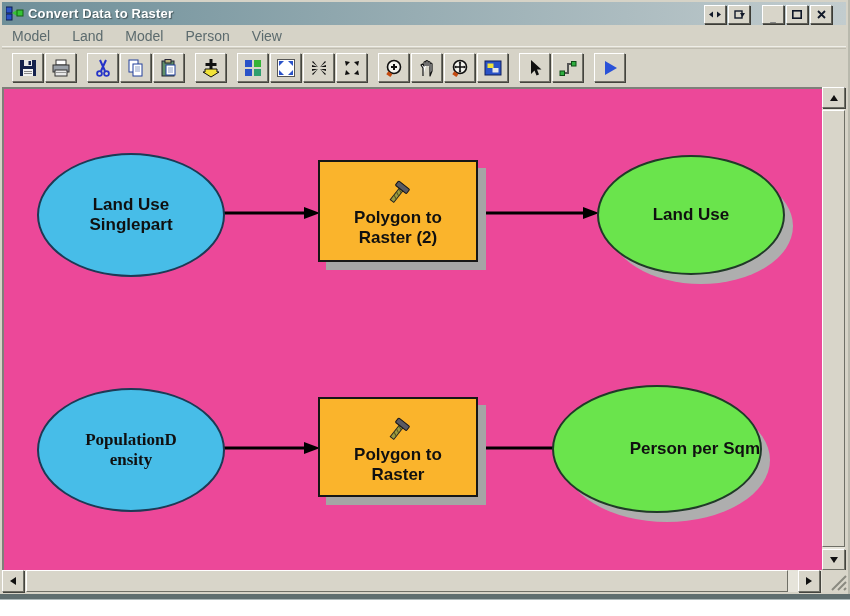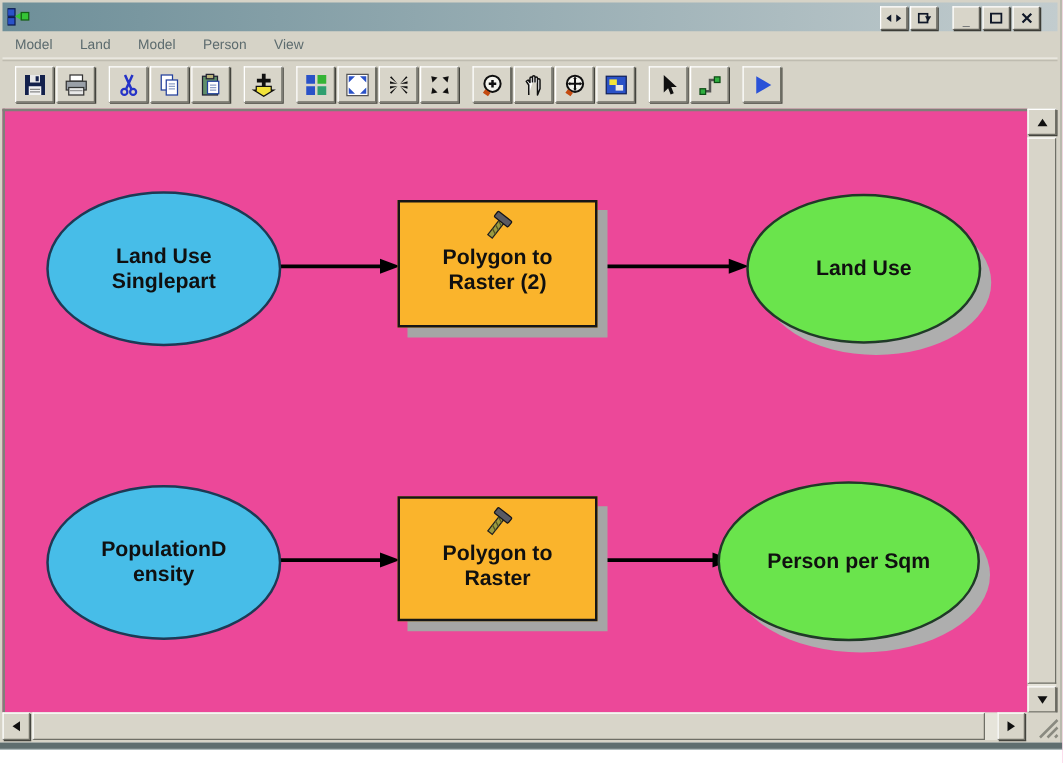--- a/index.html
+++ b/index.html
@@ -15,41 +15,41 @@
   .title-text{color:#ffffff;font-weight:bold;font-size:13px;letter-spacing:.2px;text-shadow:1px 1px 1px #44555a;}
   .tb-buttons{position:absolute;right:14px;top:3px;display:flex;gap:2px;}
   .tb-btn{width:20px;height:17px;background:#d8d5c9;border:1px solid;border-color:#ffffff #5f5f58 #5f5f58 #ffffff;
           box-shadow:1px 1px 0 #3c3c36;display:flex;align-items:center;justify-content:center;
           font-size:10px;font-weight:bold;color:#101828;line-height:1;}
   .tb-gap{width:8px;}
 
   
   .menubar{position:absolute;left:2px;top:26px;width:844px;height:20px;background:#D6D3C7;
            display:flex;align-items:center;gap:0;border-bottom:1px solid #efeee8;}
-  .menu-item{padding:2px 12px 2px 10px;font-size:11px;color:#5c6b6e;}
+  .menu-item{padding:2px 12px 2px 10px;font-size:14px;color:#5c6b6e;}
 
   
   .toolbar{position:absolute;left:2px;top:48px;width:844px;height:38px;background:#D6D3C7;
            display:flex;align-items:center;padding-left:10px;box-sizing:border-box;border-top:1px solid #bfbcb0;}
   .tool-btn{width:29px;height:27px;background:#d8d5c9;border:1px solid;border-color:#ffffff #6f6f66 #6f6f66 #ffffff;
             box-shadow:1px 1px 0 #44443e;margin-right:2px;display:flex;align-items:center;justify-content:center;flex:0 0 auto;}
   .group-gap{width:9px;flex:0 0 auto;}
   .tool-btn svg{display:block;}
 
   
   .canvas{position:absolute;left:2px;top:87px;width:820px;height:483px;background:#ec4899;
           border-top:2px solid #7f7f79;border-left:2px solid #7f7f79;box-sizing:border-box;overflow:hidden;}
   .node{position:absolute;display:flex;align-items:center;justify-content:center;text-align:center;
         font-weight:bold;color:#101010;white-space:pre-line;}
   .ellipse{border-radius:50%;}
   .node-label{white-space:pre-line;line-height:1.18;}
   .data-node{background:#47bde8;border:2px solid #1d3a55;font-size:17px;}
   .out-node{background:#6ae44c;border:2px solid #203a28;font-size:17px;box-shadow:10px 11px 0 -2px #aeaeae;}
   .tool-node{background:#fab42c;border:2px solid #161616;font-size:17px;box-shadow:8px 8px 0 #a5a5a5;
-             flex-direction:column;justify-content:flex-start;padding-top:6px;box-sizing:border-box;}
+             flex-direction:column;justify-content:flex-start;padding-top:18px;box-sizing:border-box;}
   .tool-node .hammer{margin-bottom:2px;}
   .wires{position:absolute;left:0;top:0;width:820px;height:483px;}
 
   
   .vscroll{position:absolute;left:822px;top:87px;width:23px;height:483px;background:#e6e4da;}
   .hscroll{position:absolute;left:2px;top:570px;width:820px;height:22px;background:#e6e4da;}
   .sb-btn{position:absolute;background:#d8d5c9;border:1px solid;border-color:#ffffff #6f6f66 #6f6f66 #ffffff;
           box-shadow:1px 1px 0 #44443e;display:flex;align-items:center;justify-content:center;box-sizing:border-box;}
   .sb-thumb{position:absolute;background:#d8d5c9;border:1px solid;border-color:#ffffff #6f6f66 #6f6f66 #ffffff;box-sizing:border-box;}
   .tri{width:0;height:0;}
@@ -65,20 +65,21 @@
 <div class="stage">
   <div class="window">
 
     <div class="titlebar">
       <svg class="app-icon" viewBox="0 0 18 15">
         <rect x="0" y="1" width="6" height="6" fill="#2a52c8" stroke="#0c1c50"></rect>
         <rect x="0" y="8" width="6" height="6" fill="#2a52c8" stroke="#0c1c50"></rect>
         <polygon points="6,7 11,4 11,10" fill="#35c435"></polygon>
         <rect x="11" y="4" width="6" height="6" fill="#35c435" stroke="#156015"></rect>
       </svg>
+      <span class="title-text">Convert Data to Raster</span>
       <div class="tb-buttons">
         <div class="tb-btn">
           <svg width="12" height="9" viewBox="0 0 12 9">
             <polygon points="0,4.5 4,1.5 4,7.5" fill="#101828"></polygon>
             <polygon points="12,4.5 8,1.5 8,7.5" fill="#101828"></polygon>
           </svg>
         </div>
         <div class="tb-btn">
           <svg width="11" height="10" viewBox="0 0 11 10">
             <rect x="1" y="1" width="7" height="7" fill="none" stroke="#101828" stroke-width="1.4"></rect>
@@ -283,38 +284,38 @@
           </g>
         </svg>
         <span class="node-label">Polygon to
 Raster (2)</span>
       </div>
 
       <div class="node ellipse out-node" style="left:593px;top:66px;width:184px;height:116px;">
         <span class="node-label">Land Use</span>
       </div>
 
-      <div class="node ellipse data-node" style="left:33px;top:299px;width:184px;height:120px;">
+      <div class="node ellipse data-node" style="left:33px;top:299px;width:184px;height:120px;font-family:Liberation Serif, serif;">
         <span class="node-label">PopulationD
 ensity</span>
       </div>
 
       <div class="node tool-node" style="left:314px;top:308px;width:160px;height:100px;">
         <svg class="hammer" width="26" height="26" viewBox="0 0 26 26">
           <g transform="rotate(38 13 13)">
             <rect x="11" y="8" width="4.5" height="15" fill="#9a9a40" stroke="#222" stroke-width="1"></rect>
             <path d="M11,9 l4.5,2 M11,13 l4.5,2 M11,17 l4.5,2" stroke="#55551e" stroke-width="1"></path>
             <rect x="6" y="3" width="14" height="5.5" rx="1" fill="#5a5a62" stroke="#15151a" stroke-width="1"></rect>
           </g>
         </svg>
         <span class="node-label">Polygon to
 Raster</span>
       </div>
 
-      <div class="node ellipse out-node" style="left:570px;top:296px;width:206px;height:124px;">
+      <div class="node ellipse out-node" style="left:548px;top:296px;width:206px;height:124px;justify-content:flex-end;">
         <span class="node-label">Person per Sqm</span>
       </div>
     </div>
 
     <div class="vscroll">
       <div class="sb-btn" style="left:0;top:0;width:23px;height:21px;">
         <span class="tri tri-up"></span>
       </div>
       <div class="sb-thumb" style="left:0;top:23px;width:23px;height:437px;"></div>
       <div class="sb-btn" style="left:0;top:462px;width:23px;height:21px;">

